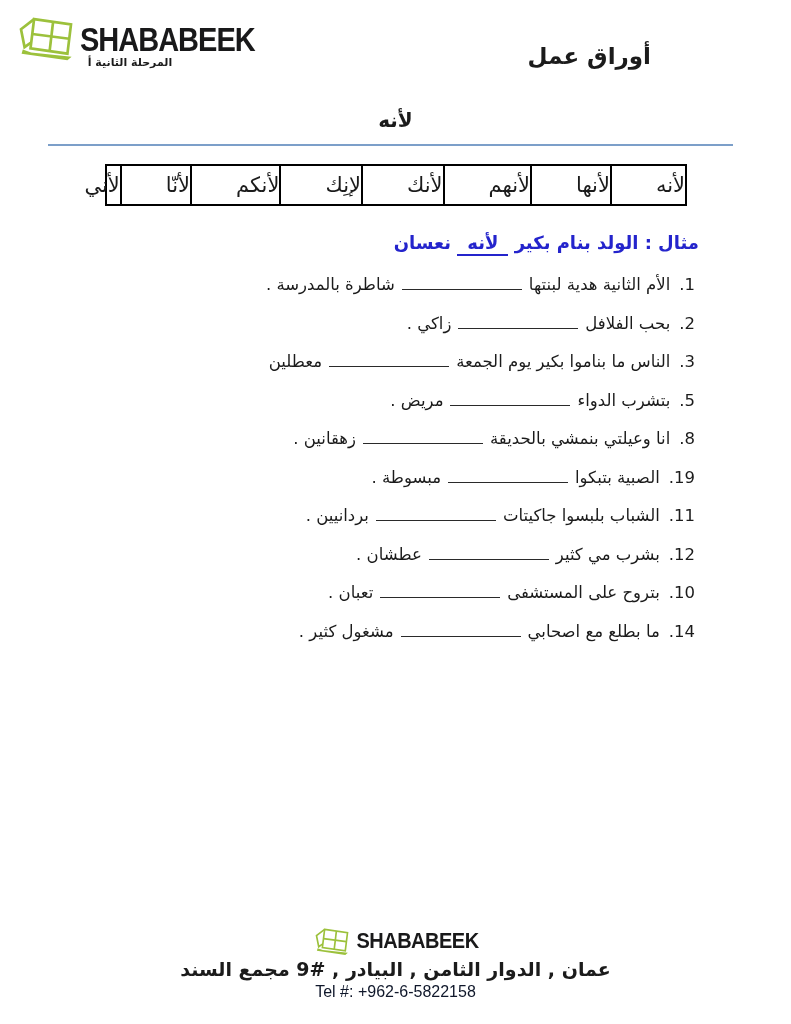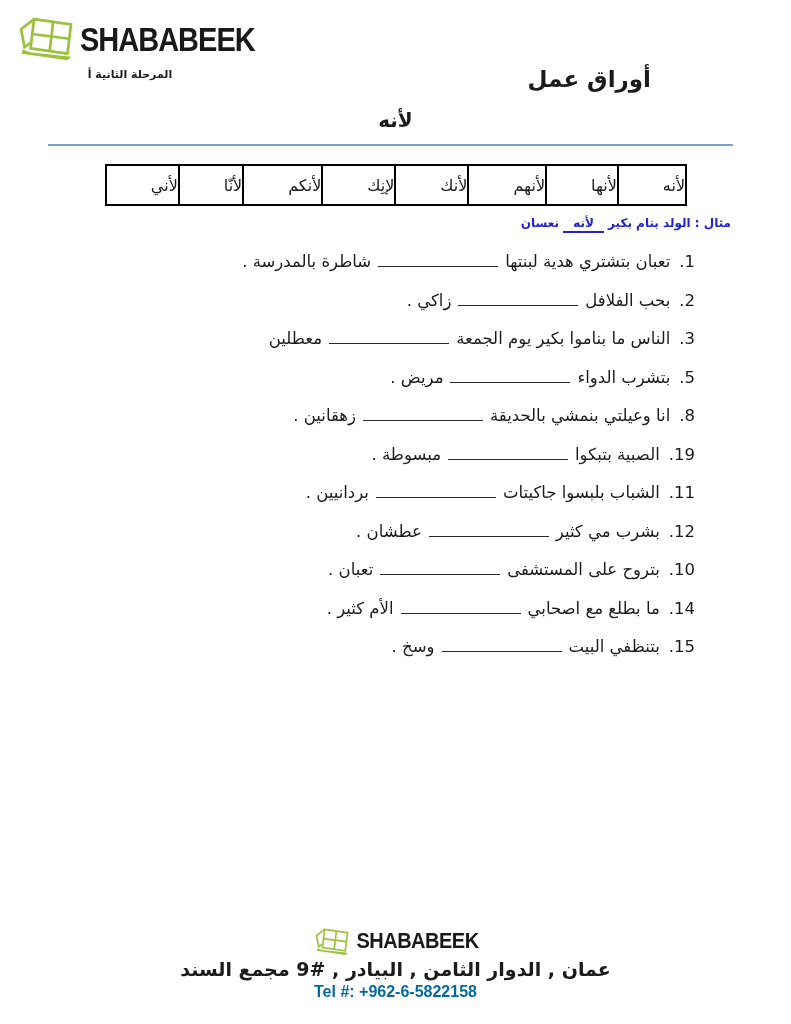--- a/index.html
+++ b/index.html
@@ -6,58 +6,58 @@
   html,body { width:791px; height:1024px; background:#ffffff; overflow:hidden;
               font-family:"DejaVu Sans", sans-serif; color:#1b1b1b; }
   body { position:relative; }
 
   
   .header { position:relative; height:100px; }
   .logo { position:absolute; left:14px; top:12px; width:64px; height:50px; }
   .brand-text { position:absolute; left:80px; top:22px; font-family:"Liberation Sans", sans-serif;
                 font-size:29px; font-weight:700; letter-spacing:-1px; color:#19191a;
                 transform:scaleY(1.12); transform-origin:top left; }
-  .stage { position:absolute; left:40px; top:68px; width:180px; text-align:center;
+  .stage { position:absolute; left:40px; top:56px; width:180px; text-align:center;
            font-size:11px; font-weight:700; }
-  .doc-title { position:absolute; right:140px; top:66px; font-size:23px; font-weight:700; }
+  .doc-title { position:absolute; right:140px; top:43px; font-size:23px; font-weight:700; }
 
   
   .lesson-title { text-align:center; font-size:20px; font-weight:700; margin-top:8px; }
   .rule { margin:12px 58px 0 48px; border-top:2px solid #7c9fc9; }
 
   
   .word-table { direction:rtl; display:flex; margin:18px 0 0 105px; width:582px; height:42px;
                 border:2px solid #000; }
   .word-cell { flex:1 1 0; display:flex; align-items:center; justify-content:center;
-               font-size:16px; border-left:2px solid #000;padding-left:44px; }
+               font-size:21px; border-left:2px solid #000;padding-left:44px; }
   .word-cell:last-child { border-left:none; }
 
   
-  .example { direction:rtl; text-align:right; padding:0 60px 0 40px; margin-top:10px;
-             font-size:12px; font-weight:700; }
+  .example { direction:rtl; text-align:right; padding:0 92px 0 40px; margin-top:26px;
+             font-size:18px; font-weight:700; }
   .example .hl { border-bottom:2px solid; padding:0 10px 1px 10px; }
 
   
   .exercise { direction:rtl; padding:0 96px 0 30px; margin-top:18px; }
   .item { text-align:right; font-size:16.5px; line-height:28px; margin-bottom:10.5px;
           white-space:nowrap; }
   .item .num { margin-left:9px; }
   .blank { display:inline-block; width:120px; border-bottom:1.6px solid #2a2a2a;
            height:14px; margin:0 7px; vertical-align:baseline; }
 
   
   .footer { position:absolute; left:0; top:925px; width:791px; text-align:center; }
   .footer-brand-row { display:flex; align-items:center; justify-content:center; gap:4px; }
   .footer-logo { width:40px; height:31px; }
   .footer-brand-text { font-family:"Liberation Sans", sans-serif; font-size:20px;
                        font-weight:700; letter-spacing:-0.5px; color:#19191a;
                        transform:scaleY(1.1); }
   .footer-address { direction:rtl; font-size:19px; font-weight:700; margin-top:2px; }
   .footer-phone { font-family:"Liberation Sans", sans-serif; font-size:16px;
-                  font-weight:700; color:#0369a1; margin-top:3px; }
+                  font-weight:400; color:#0f172a; margin-top:3px; }
 </style>
 </head>
 <body>
 
 <div class="header">
   <svg class="logo" viewBox="0 0 104 84">
     <g fill="none" stroke="#9cc13c" stroke-width="4.5">
       <polygon points="32,12 94,21 88,70 26,61"></polygon>
       <line x1="64" y1="16" x2="58" y2="66"></line>
       <line x1="29" y1="37" x2="91" y2="45"></line>
@@ -86,21 +86,21 @@
 
 <div class="example" style="color:#2424cc">
   <span>مثال :</span>
   <span>الولد بنام بكير</span>
   <span class="hl">لأنه</span>
   <span>نعسان</span>
 </div>
 
 <div class="exercise">
   <div class="item">
-    <span class="num">1.</span><span>تعبان بتشتري هدية لبنتها</span><span class="blank"></span><span>شاطرة بالمدرسة .</span>
+    <span class="num">1.</span><span>الأم الثانية هدية لبنتها</span><span class="blank"></span><span>شاطرة بالمدرسة .</span>
   </div>
   <div class="item">
     <span class="num">2.</span><span>بحب الفلافل</span><span class="blank"></span><span>زاكي .</span>
   </div>
   <div class="item">
     <span class="num">3.</span><span>الناس ما بناموا بكير يوم الجمعة</span><span class="blank"></span><span>معطلين</span>
   </div>
   <div class="item">
     <span class="num">5.</span><span>بتشرب الدواء</span><span class="blank"></span><span>مريض .</span>
   </div>
@@ -113,24 +113,21 @@
   <div class="item">
     <span class="num">11.</span><span>الشباب بلبسوا جاكيتات</span><span class="blank"></span><span>بردانيين .</span>
   </div>
   <div class="item">
     <span class="num">12.</span><span>بشرب مي كثير</span><span class="blank"></span><span>عطشان .</span>
   </div>
   <div class="item">
     <span class="num">10.</span><span>بتروح على المستشفى</span><span class="blank"></span><span>تعبان .</span>
   </div>
   <div class="item">
-    <span class="num">14.</span><span>ما بطلع مع اصحابي</span><span class="blank"></span><span>الأم كثير .</span>
-  </div>
-  <div class="item">
-    <span class="num">15.</span><span>بتنظفي البيت</span><span class="blank"></span><span>وسخ .</span>
+    <span class="num">14.</span><span>ما بطلع مع اصحابي</span><span class="blank"></span><span>مشغول كثير .</span>
   </div>
 </div>
 
 <div class="footer">
   <div class="footer-brand-row">
     <svg class="footer-logo" viewBox="0 0 104 84">
       <g fill="none" stroke="#9cc13c" stroke-width="4.5">
         <polygon points="32,12 94,21 88,70 26,61"></polygon>
         <line x1="64" y1="16" x2="58" y2="66"></line>
         <line x1="29" y1="37" x2="91" y2="45"></line>

